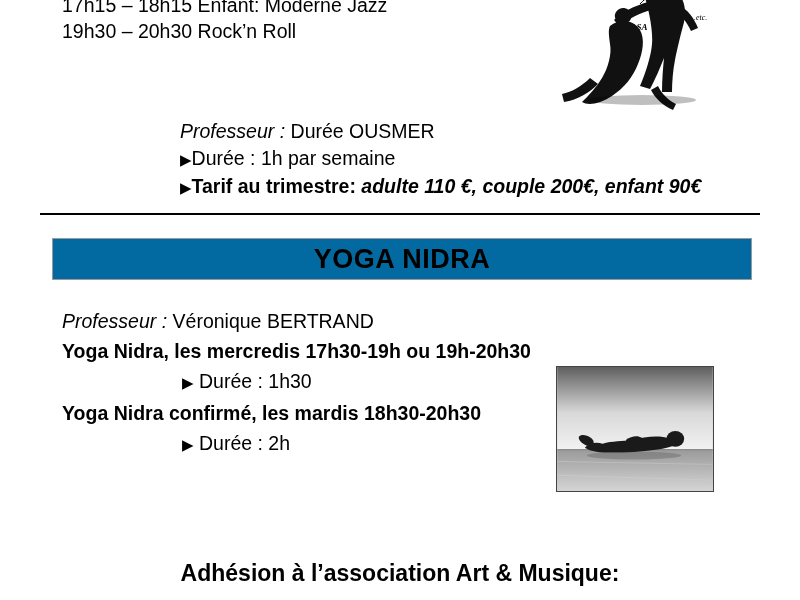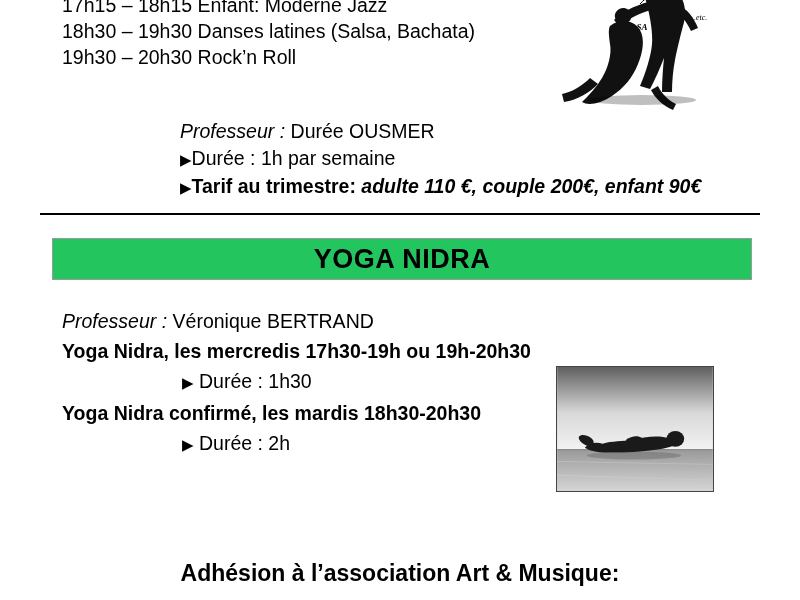--- a/index.html
+++ b/index.html
@@ -71,21 +71,21 @@
     background: #000000;
   }
 
   
   .banner {
     position: absolute;
     left: 52px;
     top: 238px;
     width: 700px;
     height: 42px;
-    background: #22c55e;
+    background: #0369a1;
     border: 1px solid #9a9a9a;
     box-sizing: border-box;
     display: flex;
     align-items: center;
     justify-content: center;
   }
   .banner-title {
     font-size: 27px;
     font-weight: bold;
     letter-spacing: 0.5px;
@@ -129,21 +129,20 @@
     font-weight: bold;
   }
 </style>
 </head>
 <body>
 
 <div class="page">
 
   <div class="dance-schedule">
     <div class="line">17h15 – 18h15 Enfant: Moderne Jazz</div>
-    <div class="line">18h30 – 19h30 Danses latines (Salsa, Bachata)</div>
     <div class="line">19h30 – 20h30 Rock’n Roll</div>
   </div>
 
   <div class="dance-art">
     <svg viewBox="0 0 200 150" width="200" height="150" xmlns="http://www.w3.org/2000/svg">
 
       <path d="M108 44 C120 30 146 24 168 30" stroke="#000" stroke-width="1" fill="none"></path>
       <text x="132" y="40" font-family="Liberation Serif, serif" font-size="9" font-style="italic" fill="#000">TANGO</text>
       <text x="96" y="8" font-family="Liberation Serif, serif" font-size="8" font-style="italic" fill="#000">VALSE</text>
       <text x="88" y="70" font-family="Liberation Serif, serif" font-size="9" font-style="italic" font-weight="bold" fill="#000">SALSA</text>

